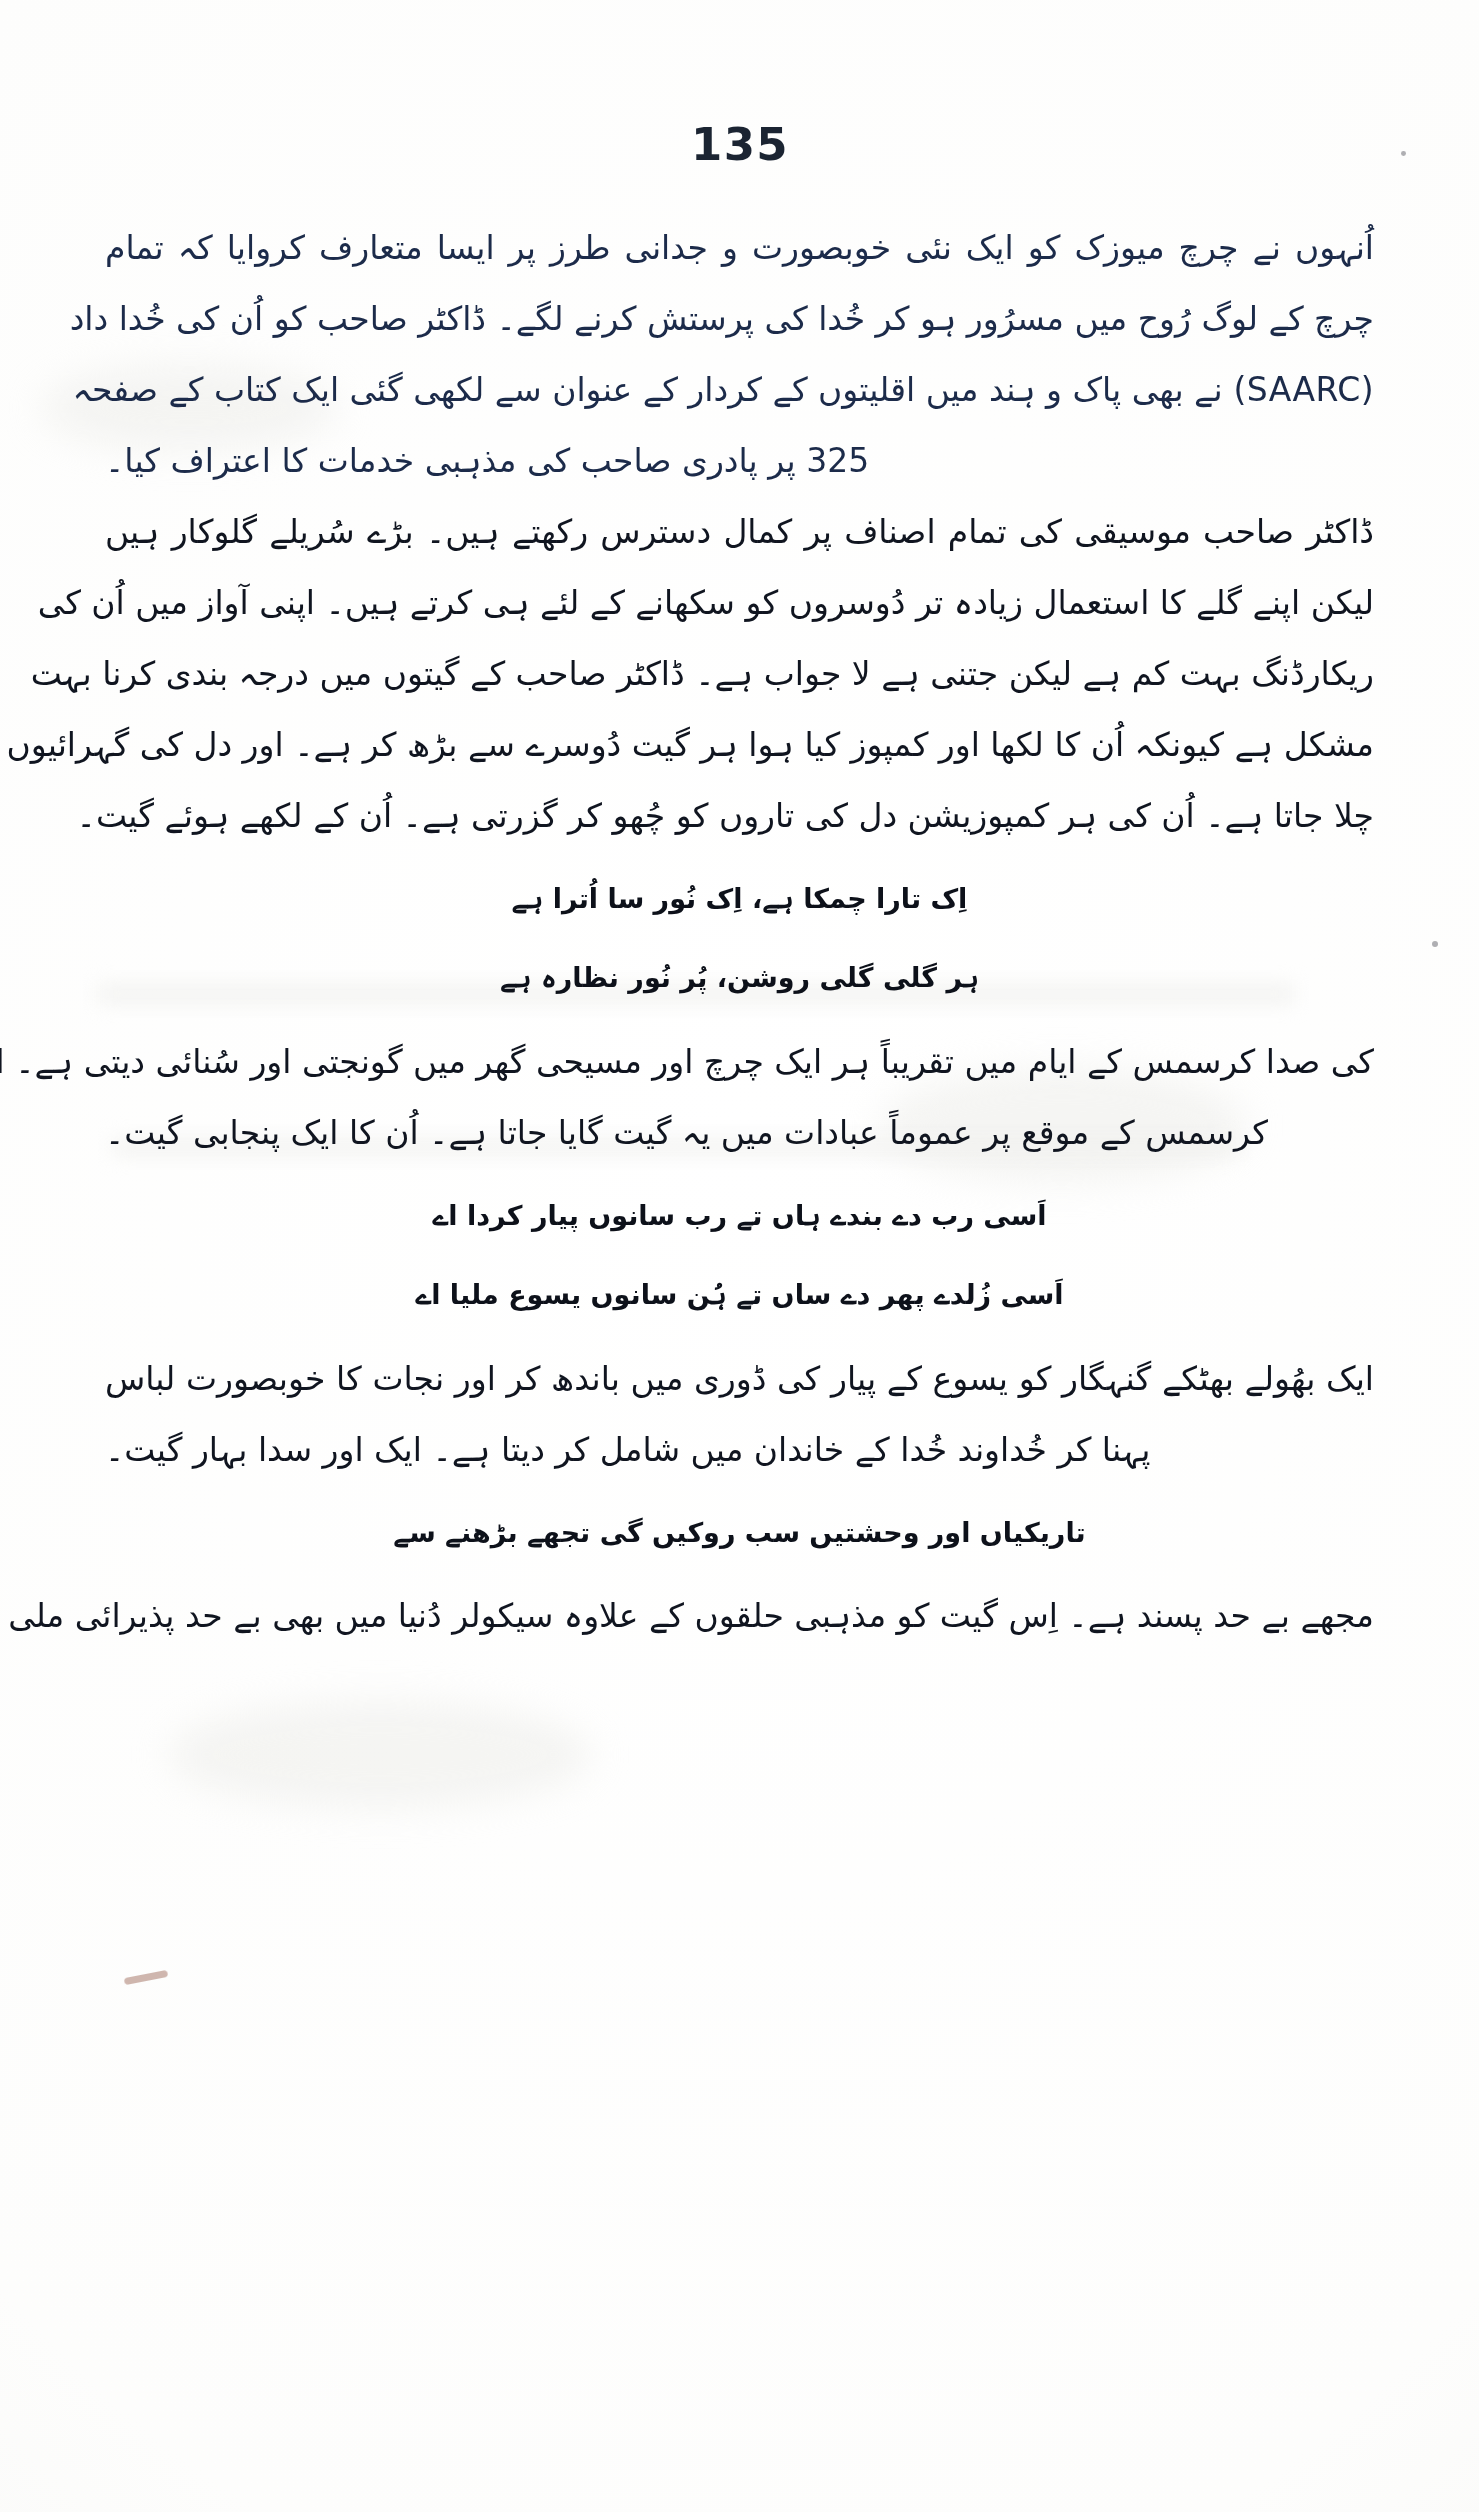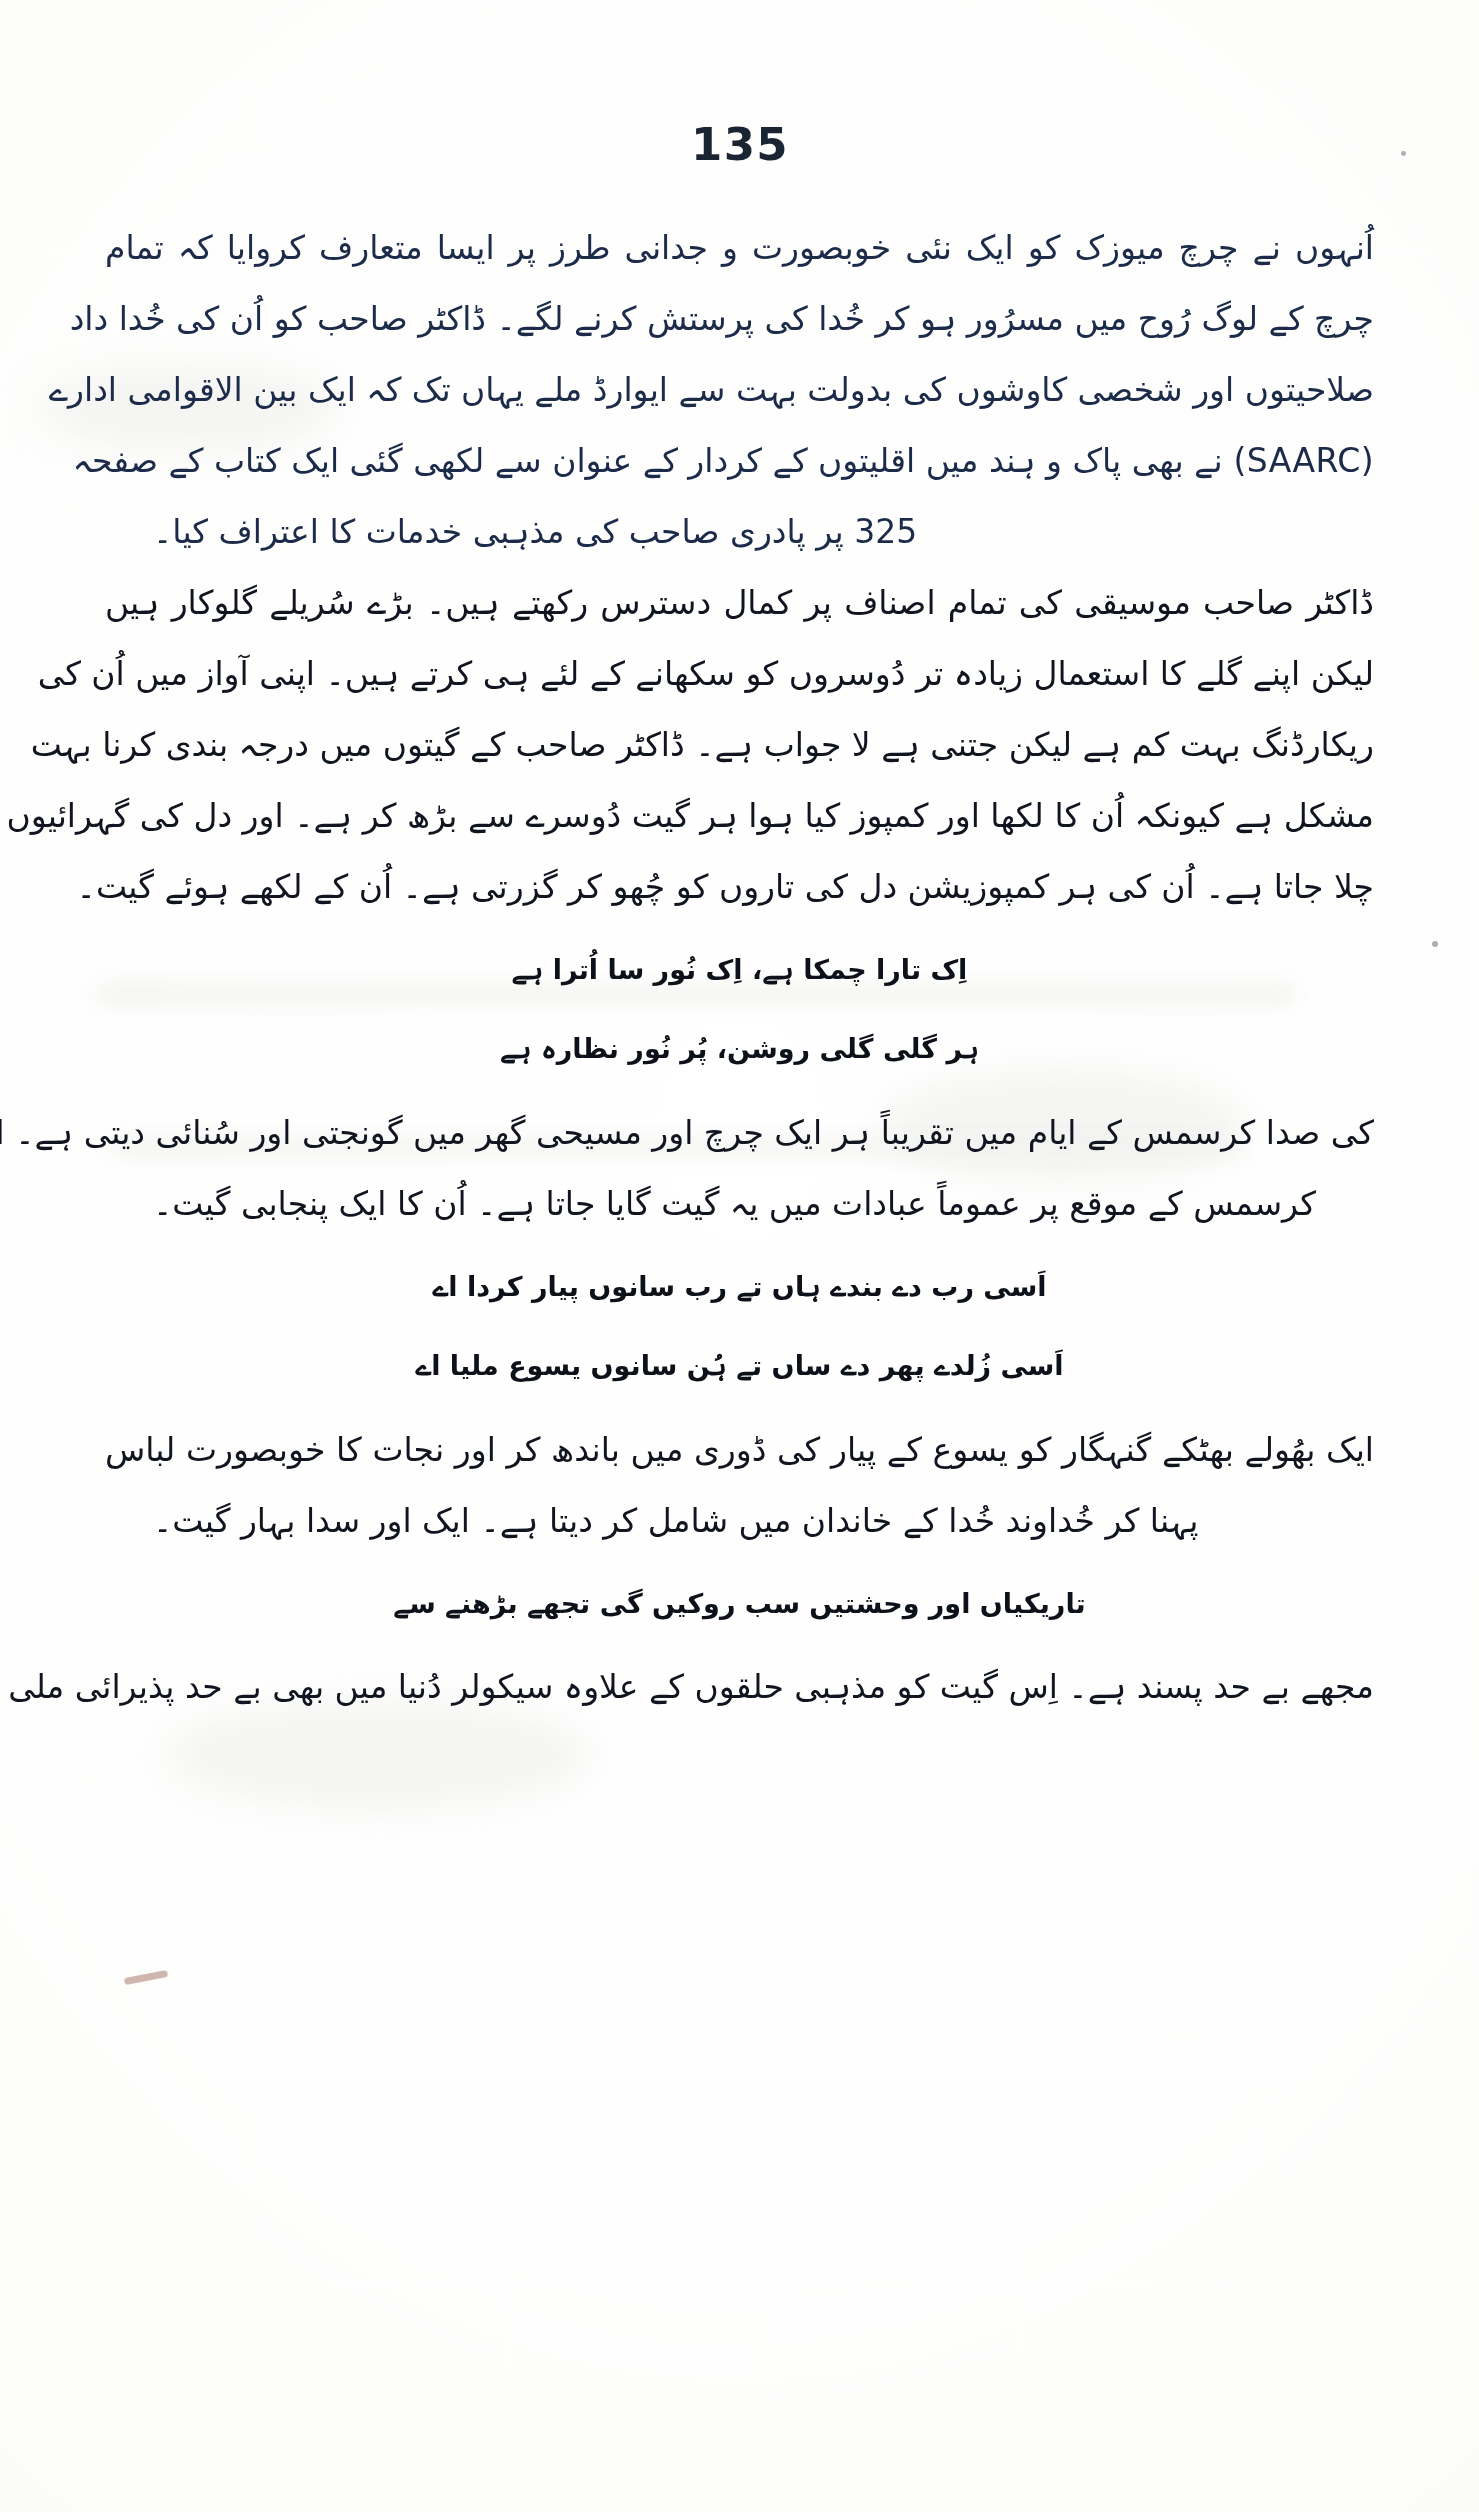--- a/index.html
+++ b/index.html
@@ -100,21 +100,20 @@
 
   
   .ink-blue { color: #1c2b4a; }
   .ink-dark { color: #101520; }
 
   
   .line.end-left {
     text-align: left;
     text-align-last: left;
     direction: rtl;
-    margin-left: 48px;
   }
 
   
   .verse {
     direction: rtl;
     text-align: center;
     color: #0d111a;
     font-family: "DejaVu Sans", sans-serif;
     font-size: 27px;
     line-height: 79px;
@@ -164,21 +163,20 @@
 
   <div class="speck" style="left:1432px; top:941px; width:6.3px; height:6.3px;"></div>
   <div class="speck" style="left:1401px; top:151px; width:4.9px; height:4.9px;"></div>
 
   <div class="page-number">135</div>
 
   <div class="body">
 
     <div class="line ink-blue">اُنہوں نے چرچ میوزک کو ایک نئی خوبصورت و جدانی طرز پر ایسا متعارف کروایا کہ تمام</div>
     <div class="line ink-blue">چرچ کے لوگ رُوح میں مسرُور ہو کر خُدا کی پرستش کرنے لگے۔ ڈاکٹر صاحب کو اُن کی خُدا داد</div>
-    <div class="line ink-blue">صلاحیتوں اور شخصی کاوشوں کی بدولت بہت سے ایوارڈ ملے یہاں تک کہ ایک بین الاقوامی ادارے</div>
     <div class="line ink-blue">(SAARC) نے بھی پاک و ہند میں اقلیتوں کے کردار کے عنوان سے لکھی گئی ایک کتاب کے صفحہ</div>
     <div class="line end-left ink-blue">325 پر پادری صاحب کی مذہبی خدمات کا اعتراف کیا۔</div>
 
     <div class="line ink-dark">ڈاکٹر صاحب موسیقی کی تمام اصناف پر کمال دسترس رکھتے ہیں۔ بڑے سُریلے گلوکار ہیں</div>
     <div class="line ink-dark">لیکن اپنے گلے کا استعمال زیادہ تر دُوسروں کو سکھانے کے لئے ہی کرتے ہیں۔ اپنی آواز میں اُن کی</div>
     <div class="line ink-dark">ریکارڈنگ بہت کم ہے لیکن جتنی ہے لا جواب ہے۔ ڈاکٹر صاحب کے گیتوں میں درجہ بندی کرنا بہت</div>
     <div class="line ink-dark">مشکل ہے کیونکہ اُن کا لکھا اور کمپوز کیا ہوا ہر گیت دُوسرے سے بڑھ کر ہے۔ اور دل کی گہرائیوں میں اُترتا</div>
     <div class="line ink-dark">چلا جاتا ہے۔ اُن کی ہر کمپوزیشن دل کی تاروں کو چُھو کر گزرتی ہے۔ اُن کے لکھے ہوئے گیت۔</div>
 
     <div class="spacer-sm"></div>

